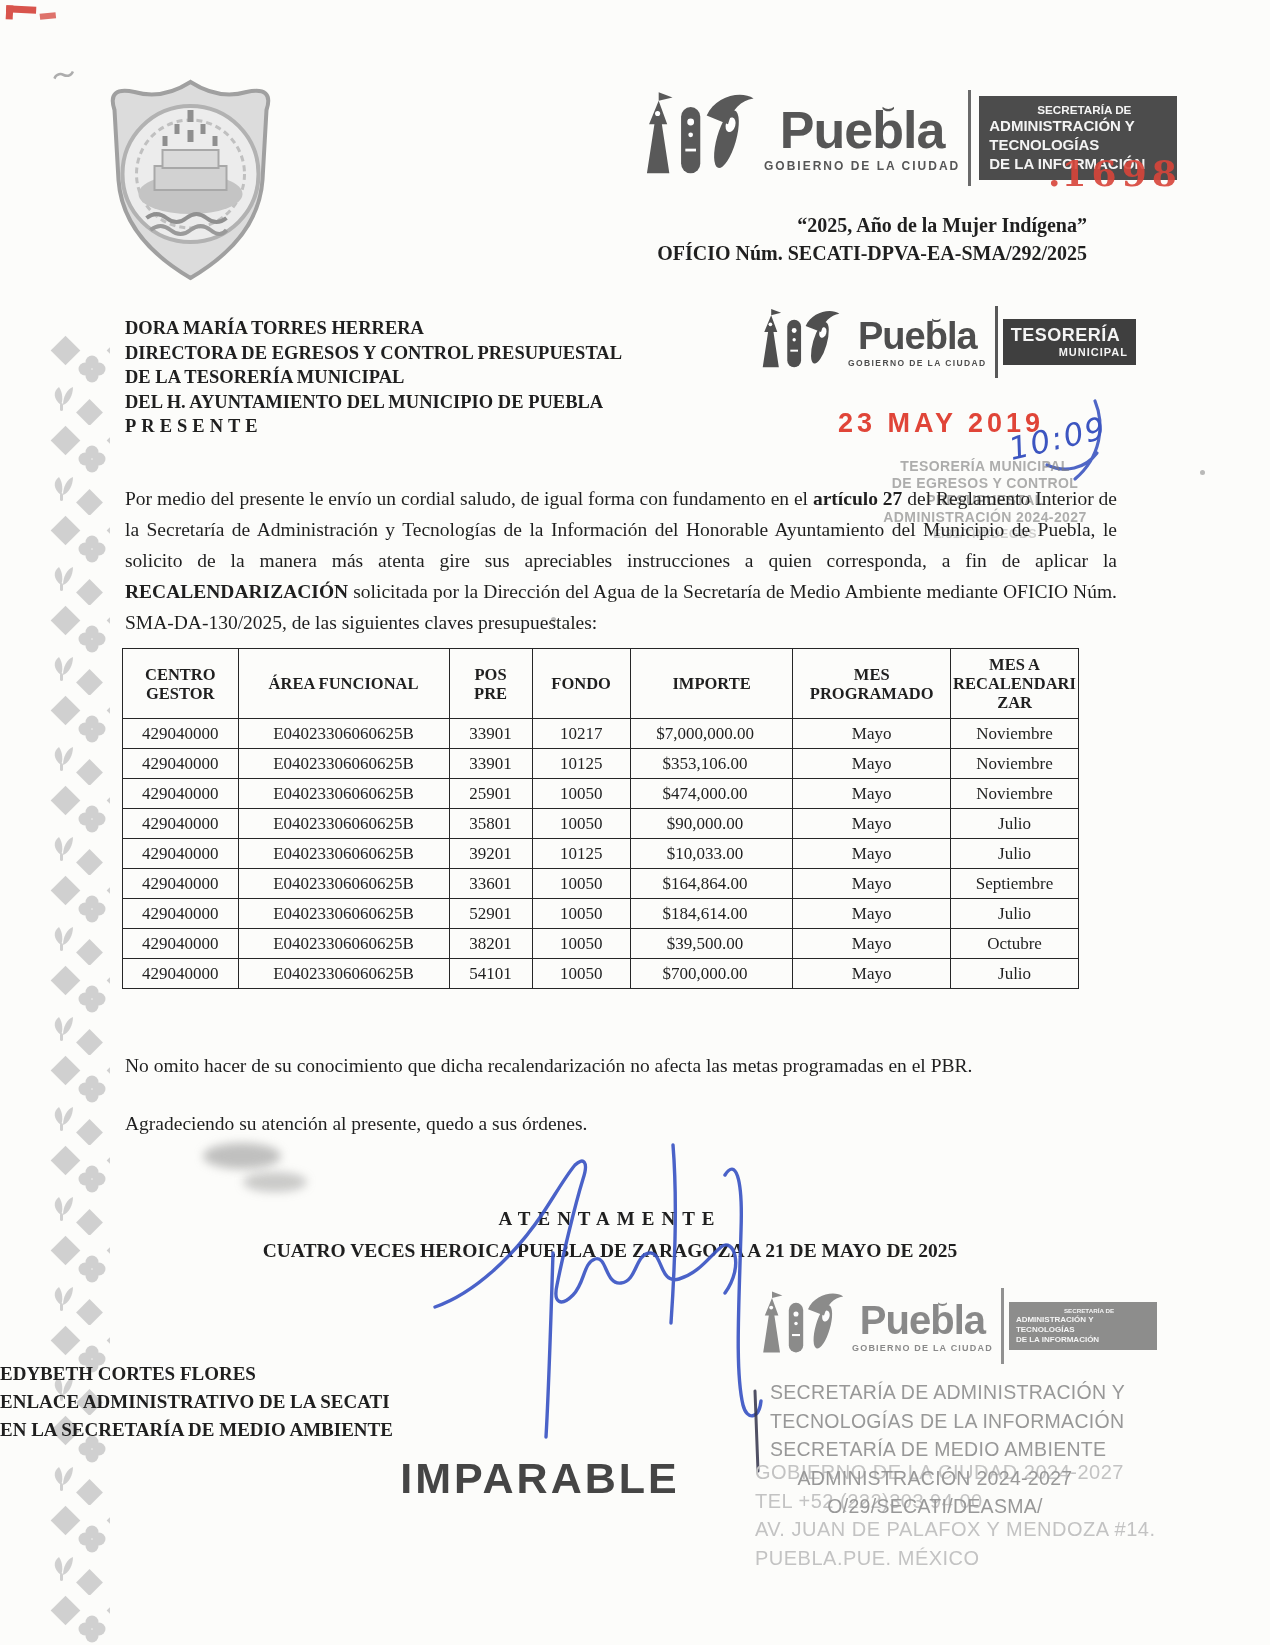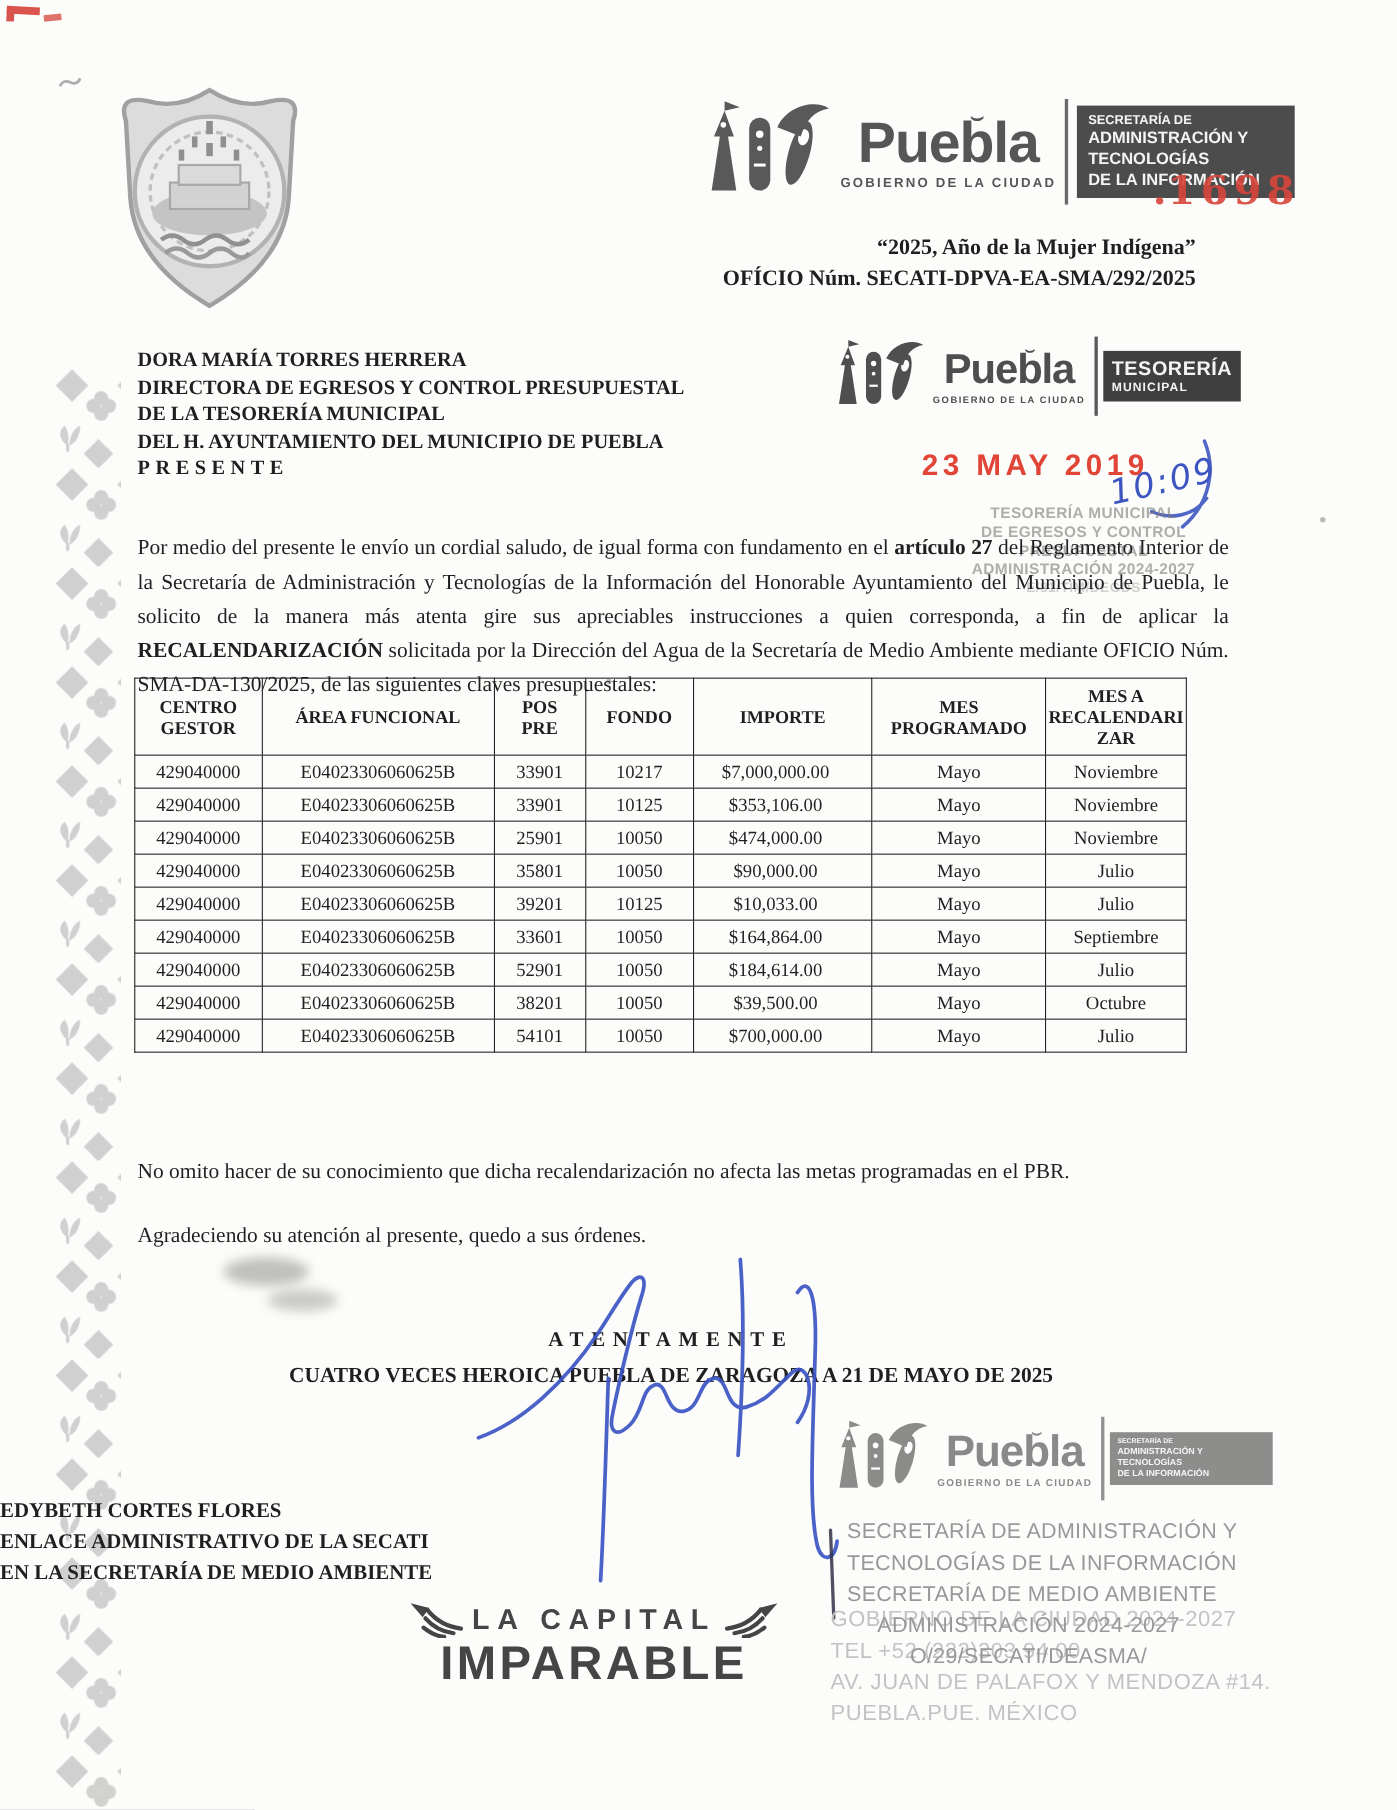--- a/index.html
+++ b/index.html
@@ -23,21 +23,21 @@
 
   
   .logo-row{position:absolute;display:flex;align-items:center;}
   .logo-figures{flex:0 0 auto;}
   .wordmark-box{display:flex;flex-direction:column;align-items:center;margin:0 8px 0 4px;}
   .wordmark{font-family:"Liberation Sans",sans-serif;font-weight:bold;letter-spacing:-1px;line-height:1;position:relative;}
   .breve{position:absolute;font-size:.38em;top:-.28em;left:62%;letter-spacing:0;}
   .tagline{font-family:"Liberation Sans",sans-serif;font-weight:bold;letter-spacing:2px;margin-top:3px;}
   .logo-divider{width:3px;align-self:stretch;margin-right:8px;}
   .banner{font-family:"Liberation Sans",sans-serif;color:#f4f4f4;padding:7px 10px;line-height:1.25;}
-  .banner .b-small{font-size:.78em;font-weight:bold;}
+  .banner .b-small{font-size:.78em;font-weight:bold;margin-left:48px;}
   .banner .b-big{font-weight:bold;}
 
   
   .logo-header{left:632px;top:90px;}
   .logo-header .logo-figures{color:#595959;}
   .logo-header .wordmark{font-size:52px;color:#565656;}
   .logo-header .tagline{font-size:12px;color:#565656;}
   .logo-header .logo-divider{background:#6a6a6a;}
   .logo-header .banner{background:#4c4c4c;font-size:15px;width:198px;}
 
@@ -71,21 +71,21 @@
     color:rgba(125,125,125,.62);letter-spacing:.4px;}
   .seal-text .faint{opacity:.55;font-size:12.5px;}
 
   
   .body-par{position:absolute;left:125px;top:463px;width:992px;font-size:19.5px;
     line-height:31px;text-align:justify;}
   .par2{position:absolute;left:125px;top:1035px;width:1010px;font-size:19.5px;}
   .par3{position:absolute;left:125px;top:1093px;width:1010px;font-size:19.5px;}
 
   
-  table.budget{position:absolute;left:122px;top:616px;width:957px;border-collapse:collapse;
+  table.budget{position:absolute;left:122px;top:648px;width:957px;border-collapse:collapse;
     font-size:17px;}
   table.budget th,table.budget td{border:1.7px solid #262626;text-align:center;padding:2px 3px;}
   table.budget th{font-weight:bold;font-size:16.5px;line-height:19px;padding:6px 2px;}
   table.budget td{height:30px;}
   table.budget td.c4{text-align:center;padding-right:16px;}
 
   
   .atentamente{position:absolute;left:0;top:1208px;width:1220px;text-align:center;
     font-size:19px;font-weight:bold;letter-spacing:7px;}
   .place-date{position:absolute;left:0;top:1240px;width:1220px;text-align:center;
@@ -406,29 +406,20 @@
     <path d="M330,256 L333,336" stroke="#33334a" stroke-width="3" stroke-linecap="round" opacity=".85"></path>
   </svg>
 
   <div class="signer" data-name="signer-block">
     <div data-name="signer-name">EDYBETH CORTES FLORES</div>
     <div data-name="signer-title-1">ENLACE ADMINISTRATIVO DE LA SECATI</div>
     <div data-name="signer-title-2">EN LA SECRETARÍA DE MEDIO AMBIENTE</div>
   </div>
 
   <div class="capital" data-name="capital-imparable-logo">
-    <div class="capital-top">
-      <svg class="wing" width="52" height="34" data-name="left-wing-icon" style="transform:scaleX(-1)">
-        <use href="#sym-wing" width="52" height="34"></use>
-      </svg>
-      <span class="capital-line1" data-name="la-capital-text">LA CAPITAL</span>
-      <svg class="wing" width="52" height="34" data-name="right-wing-icon">
-        <use href="#sym-wing" width="52" height="34"></use>
-      </svg>
-    </div>
     <div class="capital-line2" data-name="imparable-text">IMPARABLE</div>
   </div>
 
   <div class="logo-row logo-bottom" data-name="secati-footer-stamp-logo">
     <svg class="logo-figures" width="96" height="76" data-name="talavera-figures-icon">
       <use href="#sym-figures" width="96" height="76"></use>
     </svg>
     <div class="wordmark-box">
       <div class="wordmark" data-name="puebla-wordmark"><span>Puebla</span><span class="breve" data-name="wordmark-breve">⌣</span></div>
       <div class="tagline" data-name="gobierno-tagline">GOBIERNO DE LA CIUDAD</div>

